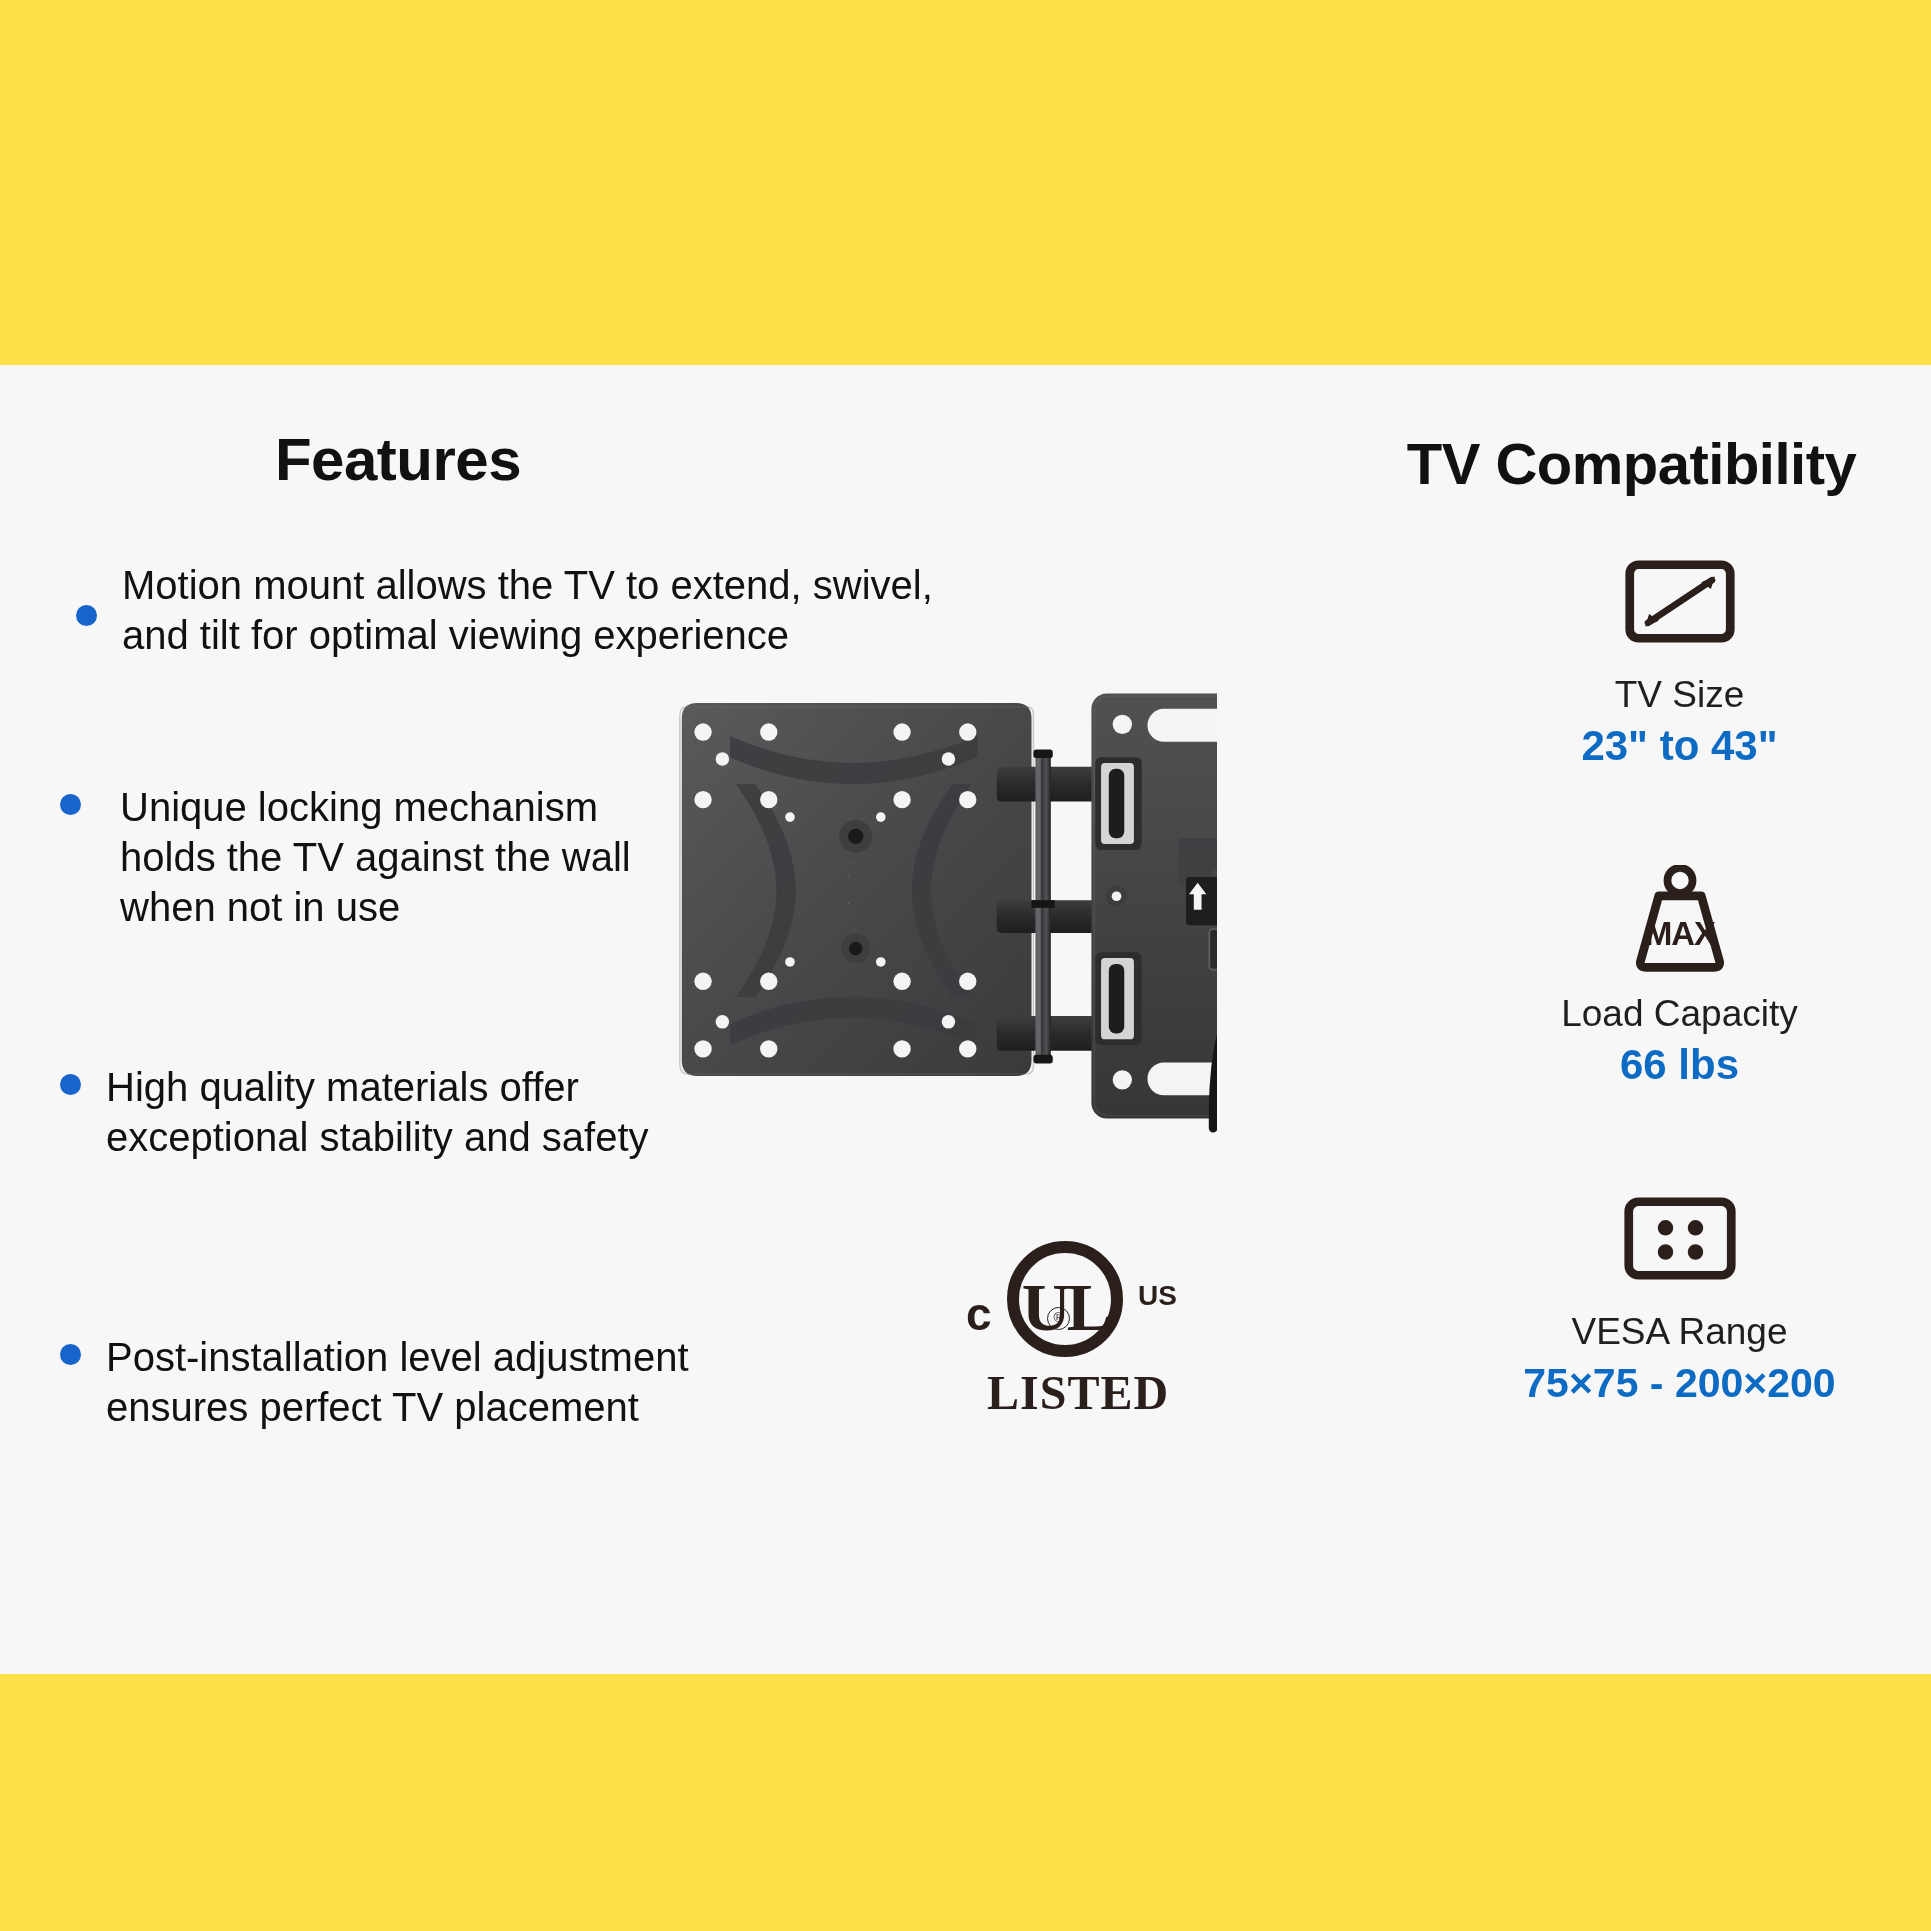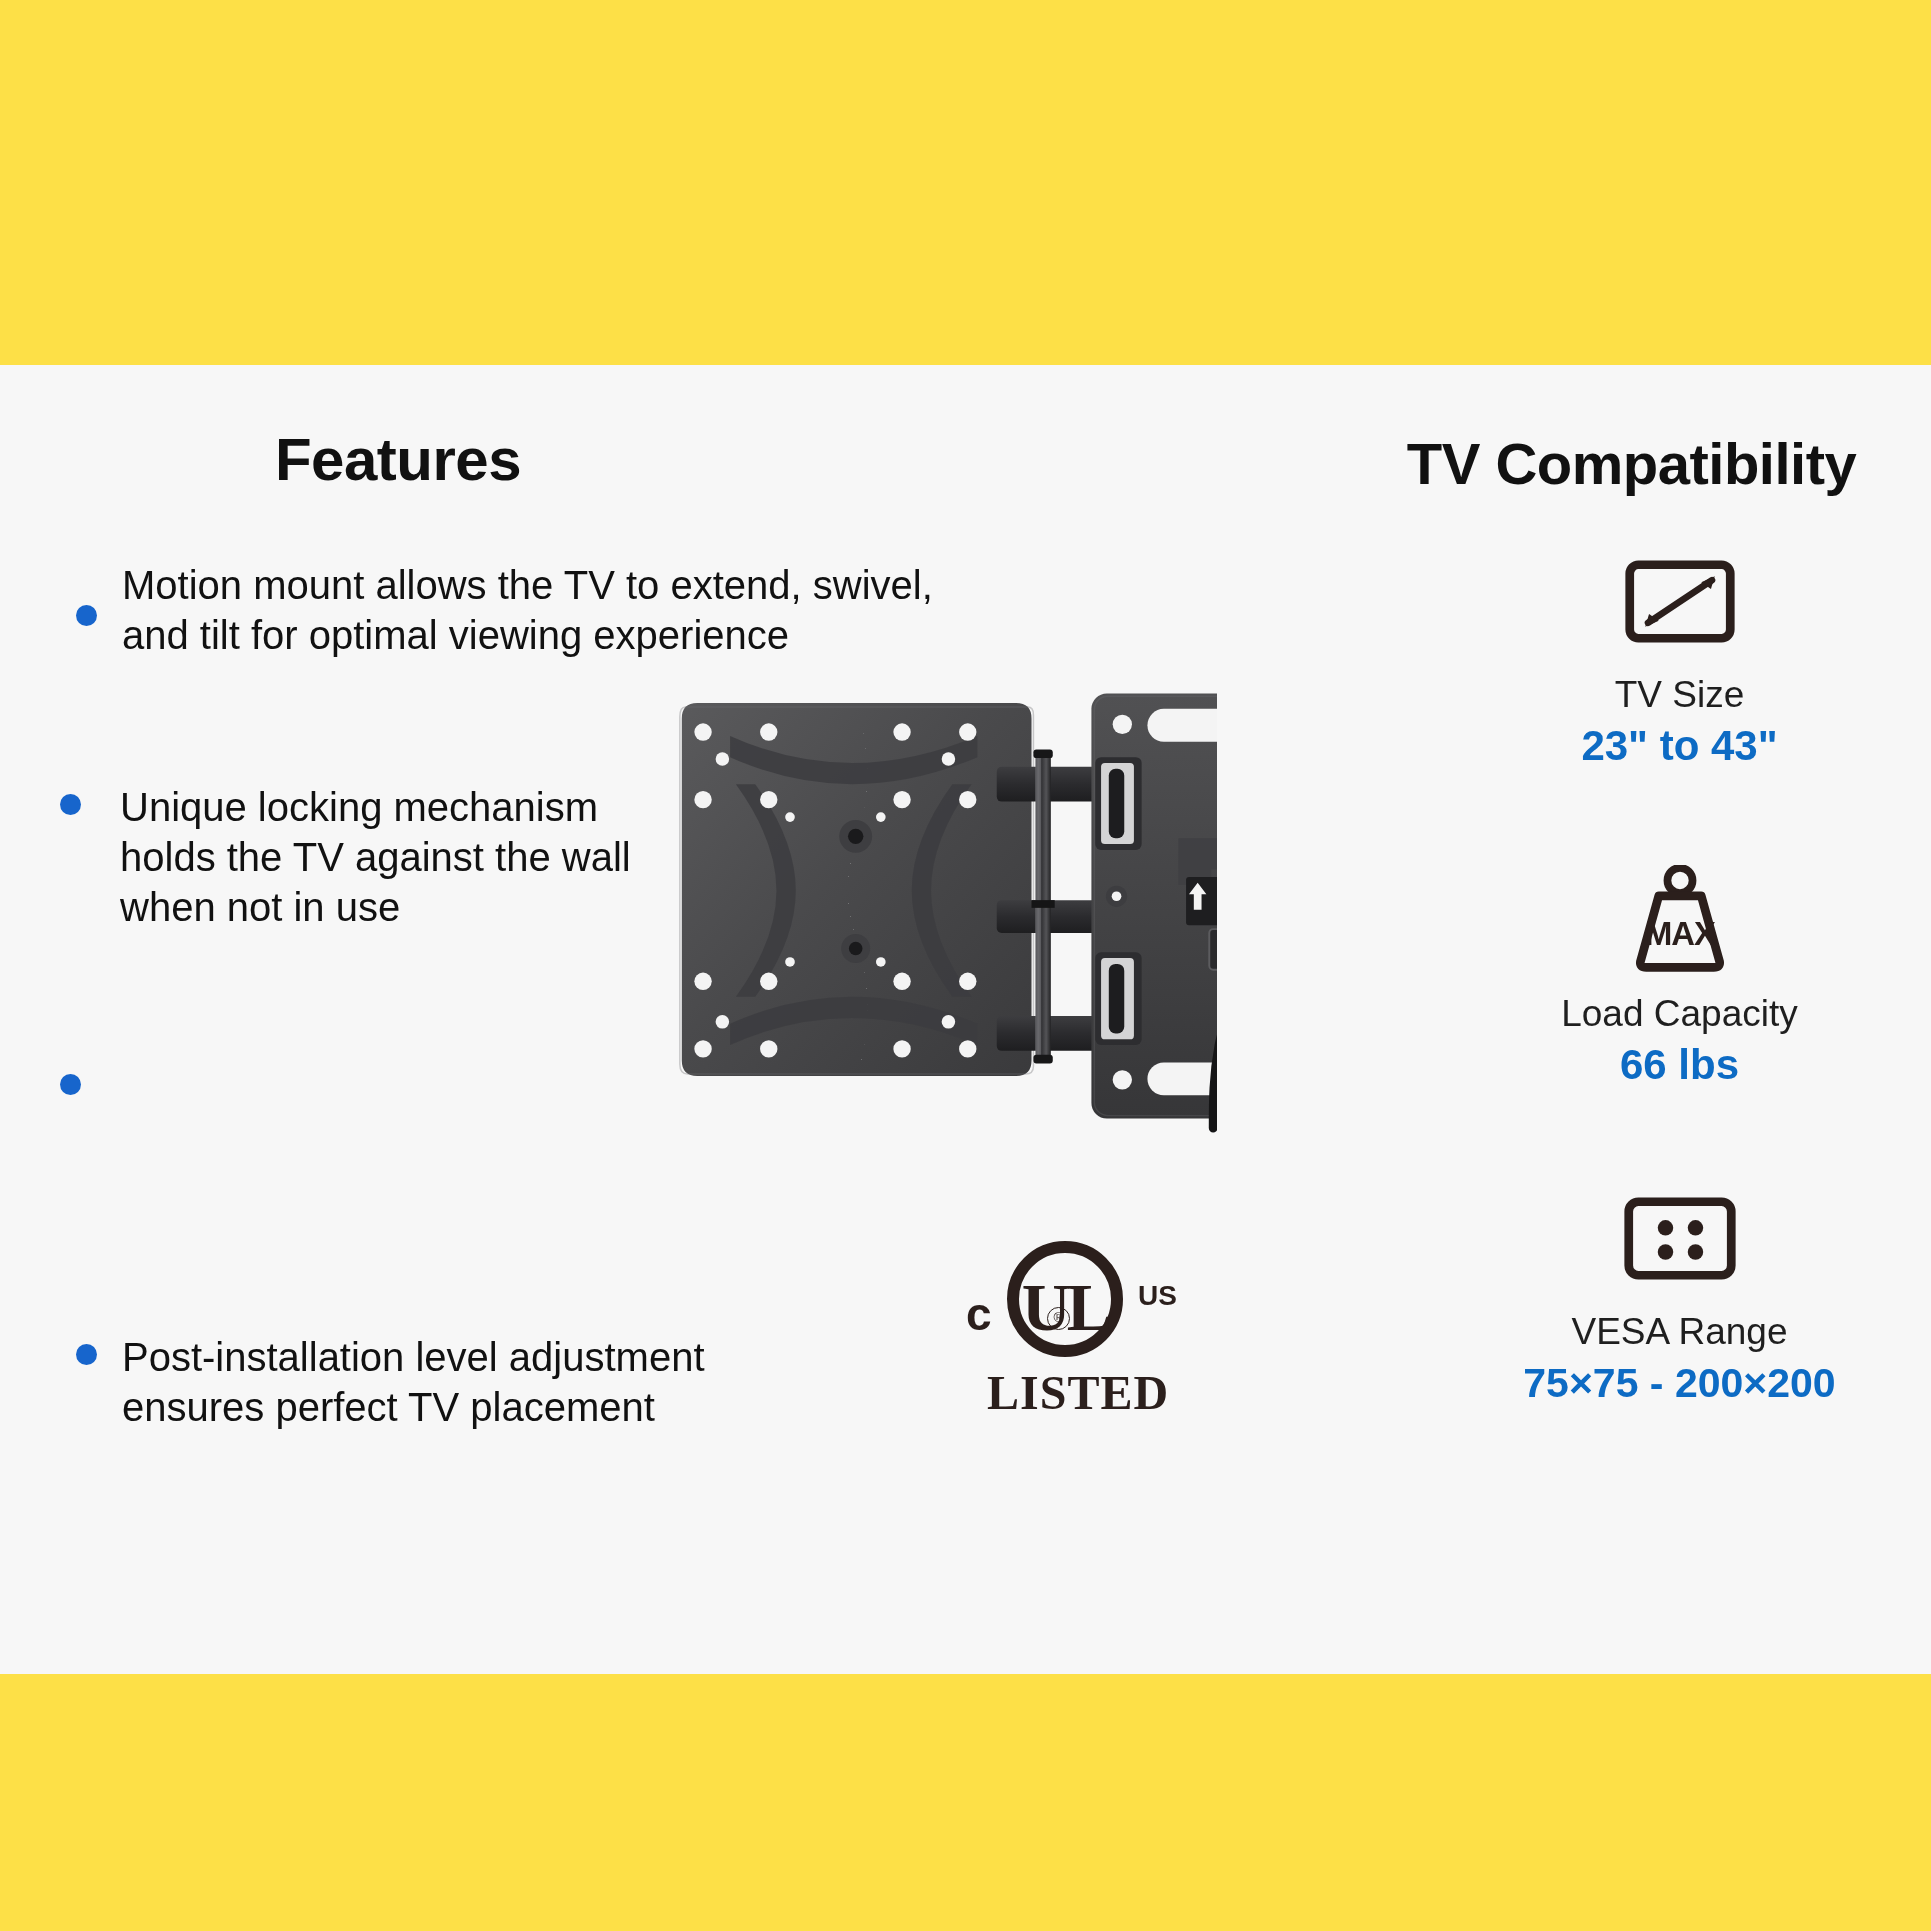--- a/index.html
+++ b/index.html
@@ -17,21 +17,21 @@
   .h-compat{position:absolute;left:1332px;top:430px;width:599px;text-align:center;
     font-size:58px;font-weight:bold;color:#111111;letter-spacing:-0.5px;
     font-family:"Liberation Sans",sans-serif;font-stretch:condensed;}
 
   
   .features{position:absolute;left:39px;top:560px;width:946px;}
   .feature{position:absolute;display:flex;align-items:flex-start;}
   .f0{top:0px;left:16px;align-items:center;}
   .f1{top:222px;left:0;}
   .f2{top:502px;left:0;}
-  .f3{top:772px;left:16px;}
+  .f3{top:772px;left:0;}
   .dot{flex:0 0 auto;width:21px;height:21px;border-radius:50%;background:#1765cc;
        margin:11.6px 25px 0 21px;}
   .ftext{font-size:40px;line-height:50px;color:#111111;max-width:850px;
          font-family:"Liberation Sans",sans-serif;font-stretch:semi-condensed;}
 
   
   .compat{position:absolute;left:1419px;top:541px;width:521px;}
   .cblock{position:absolute;width:521px;text-align:center;}
   .c0{top:0px;}
   .c1{top:319px;}
@@ -82,20 +82,21 @@
       <div class="ftext">Motion mount allows the TV to extend, swivel, and tilt for optimal viewing experience</div>
     </div>
 
     <div class="feature f1">
       <div class="dot"></div>
       <div class="ftext" style="max-width:541px;margin-left:14px;">Unique locking mechanism holds the TV against the wall when not in use</div>
     </div>
 
     <div class="feature f2">
       <div class="dot"></div>
+      <div class="ftext" style="max-width:579px;">High quality materials offer exceptional stability and safety</div>
     </div>
 
     <div class="feature f3">
       <div class="dot"></div>
       <div class="ftext" style="max-width:637px;">Post-installation level adjustment ensures perfect TV placement</div>
     </div>
 
   </div>
 
   <div class="product">

